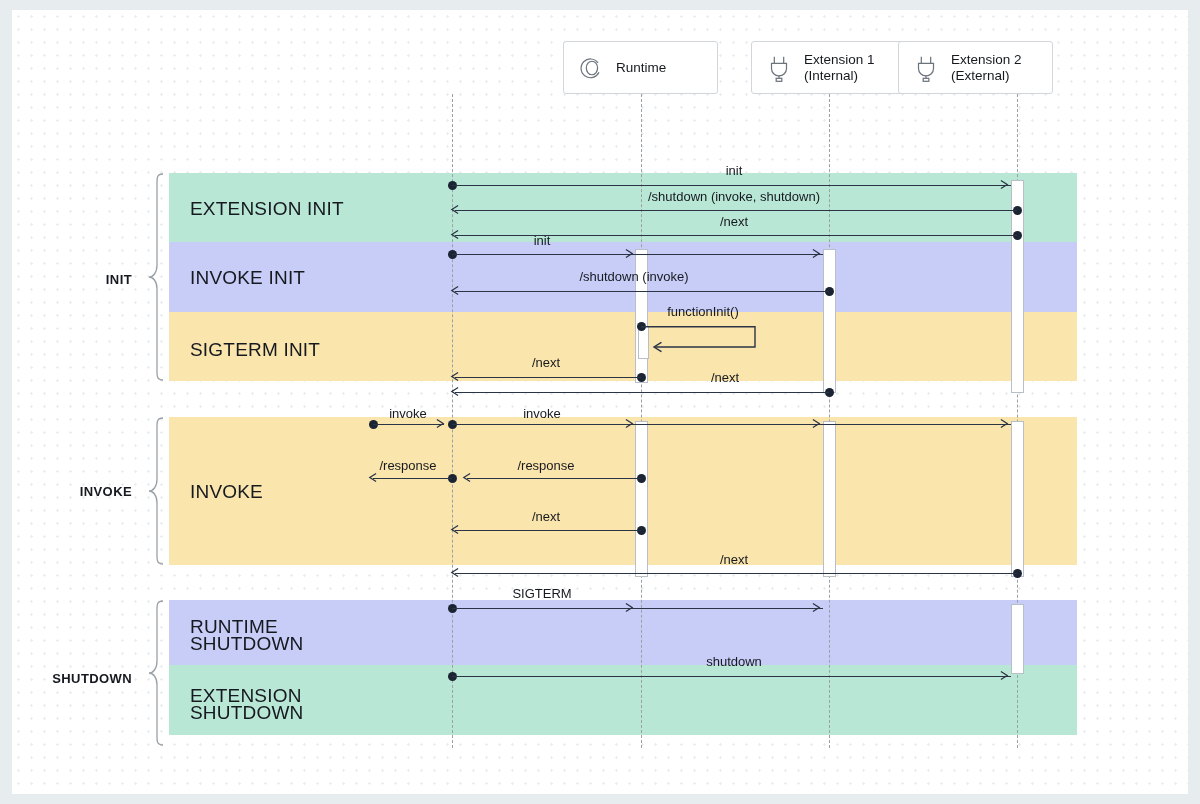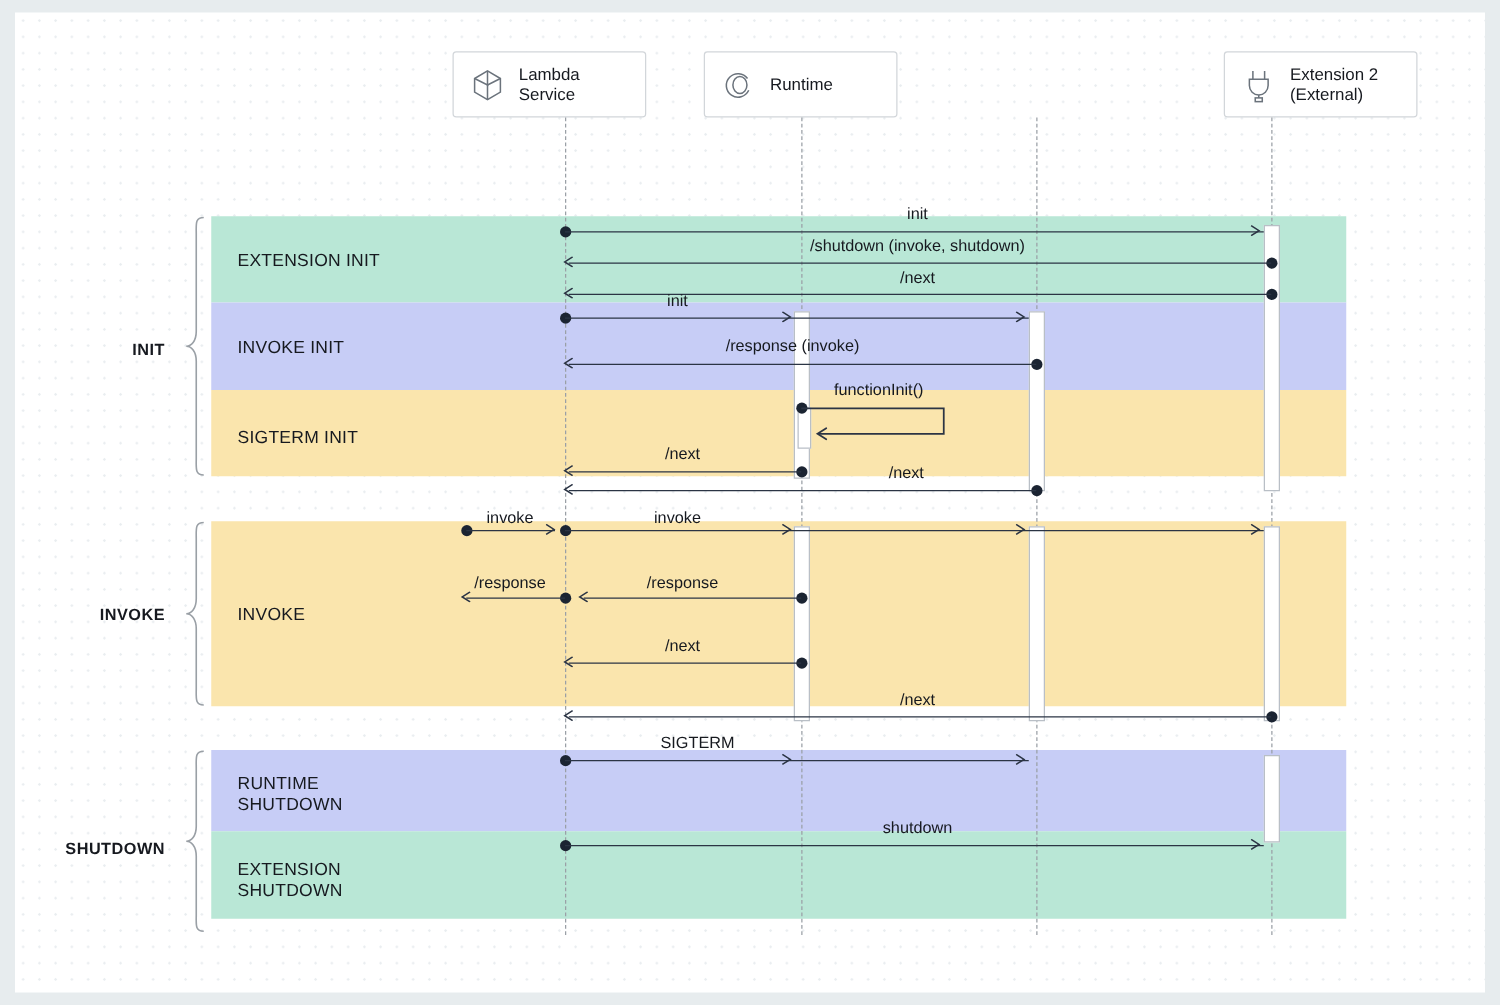--- a/index.html
+++ b/index.html
@@ -64,21 +64,21 @@
     box-sizing: border-box;
   }
 
   
   .band {
     position: absolute;
     box-sizing: border-box;
   }
   .band-label {
     position: absolute;
-    font-size: 14px;
+    font-size: 19px;
     line-height: 17px;
     color: #16191f;
     white-space: pre-line;
     letter-spacing: .2px;
   }
 
   
   .group-label {
     position: absolute;
     font-size: 13px;
@@ -118,45 +118,46 @@
 
   .selfcall { position: absolute; }
   .selfcall svg { display:block; overflow: visible; }
 </style>
 </head>
 <body>
 
 <div id="root">
   <div id="canvas">
 
-    <div class="node-box" style="left:350px; top:31px; width:155px; height:53px;">
-      <span class="node-icon">
-        <svg viewBox="0 0 32 32" fill="none" stroke="currentColor" stroke-width="1.3">
-          <path d="M16 4 L27 10.5 L27 22 L16 28.5 L5 22 L5 10.5 Z"></path>
-          <path d="M16 4 L16 16 L5 10.5"></path>
-          <path d="M16 16 L27 10.5"></path>
-          <path d="M16 16 L16 28.5"></path>
-        </svg>
-      </span>
-      <span class="node-label">Lambda
-Service</span>
-    </div>
 
     <div class="node-box" style="left:551px; top:31px; width:155px; height:53px;">
       <span class="node-icon">
         <svg viewBox="0 0 32 32" fill="none" stroke="currentColor" stroke-width="1.3">
           <path d="M23.5 10.5 A10 10 0 1 0 24.5 20.5"></path>
           <ellipse cx="17" cy="16" rx="6" ry="7.2"></ellipse>
         </svg>
       </span>
       <span class="node-label">Runtime</span>
     </div>
 
-
-    <div class="node-box" style="left:967px; top:31px; width:155px; height:53px;">
+    <div class="node-box" style="left:739px; top:31px; width:155px; height:53px;">
+      <span class="node-icon">
+        <svg viewBox="0 0 32 32" fill="none" stroke="currentColor" stroke-width="1.3">
+          <path d="M11 4 L11 11"></path>
+          <path d="M21 4 L21 11"></path>
+          <path d="M8 11 L24 11 L24 16.5 A8 8 0 0 1 8 16.5 Z"></path>
+          <path d="M16 24.5 L16 27"></path>
+          <rect x="13" y="27" width="6" height="3.2"></rect>
+        </svg>
+      </span>
+      <span class="node-label">Extension 1
+(Internal)</span>
+    </div>
+
+    <div class="node-box" style="left:886px; top:31px; width:155px; height:53px;">
       <span class="node-icon">
         <svg viewBox="0 0 32 32" fill="none" stroke="currentColor" stroke-width="1.3">
           <path d="M11 4 L11 11"></path>
           <path d="M21 4 L21 11"></path>
           <path d="M8 11 L24 11 L24 16.5 A8 8 0 0 1 8 16.5 Z"></path>
           <path d="M16 24.5 L16 27"></path>
           <rect x="13" y="27" width="6" height="3.2"></rect>
         </svg>
       </span>
       <span class="node-label">Extension 2
@@ -250,21 +251,21 @@
       <svg viewBox="0 0 10 10">
           <path d="M1 0.6 L8 5 L1 9.4" fill="none" stroke="#2b3444" stroke-width="1.4"></path>
         </svg>
     </div>
     <div class="arrow-head" style="left:800px; top:239px;">
       <svg viewBox="0 0 10 10">
           <path d="M1 0.6 L8 5 L1 9.4" fill="none" stroke="#2b3444" stroke-width="1.4"></path>
         </svg>
     </div>
 
-    <div class="msg-label" style="left:622px; top:259px;">/response (invoke)</div>
+    <div class="msg-label" style="left:622px; top:259px;">/shutdown (invoke)</div>
     <div class="dot" style="left:813px; top:277px;"></div>
     <div class="msg-line" style="left:443px; top:281px; width:374px;"></div>
     <div class="arrow-head" style="left:438px; top:276px;">
       <svg viewBox="0 0 10 10">
           <path d="M9 0.6 L2 5 L9 9.4" fill="none" stroke="#2b3444" stroke-width="1.4"></path>
         </svg>
     </div>
 
     <div class="msg-label" style="left:691px; top:294px;">functionInit()</div>
     <div class="dot" style="left:625px; top:312px;"></div>
@@ -350,21 +351,21 @@
 
     <div class="msg-label" style="left:722px; top:542px;">/next</div>
     <div class="dot" style="left:1001px; top:559px;"></div>
     <div class="msg-line" style="left:443px; top:563px; width:562px;"></div>
     <div class="arrow-head" style="left:438px; top:558px;">
       <svg viewBox="0 0 10 10">
           <path d="M9 0.6 L2 5 L9 9.4" fill="none" stroke="#2b3444" stroke-width="1.4"></path>
         </svg>
     </div>
 
-    <div class="msg-label" style="left:530px; top:576px;margin-left:16px;">SIGTERM</div>
+    <div class="msg-label" style="left:530px; top:576px;">SIGTERM</div>
     <div class="dot" style="left:436px; top:594px;"></div>
     <div class="msg-line" style="left:440px; top:598px; width:371px;"></div>
     <div class="arrow-head" style="left:613px; top:593px;">
       <svg viewBox="0 0 10 10">
           <path d="M1 0.6 L8 5 L1 9.4" fill="none" stroke="#2b3444" stroke-width="1.4"></path>
         </svg>
     </div>
     <div class="arrow-head" style="left:800px; top:593px;">
       <svg viewBox="0 0 10 10">
           <path d="M1 0.6 L8 5 L1 9.4" fill="none" stroke="#2b3444" stroke-width="1.4"></path>

